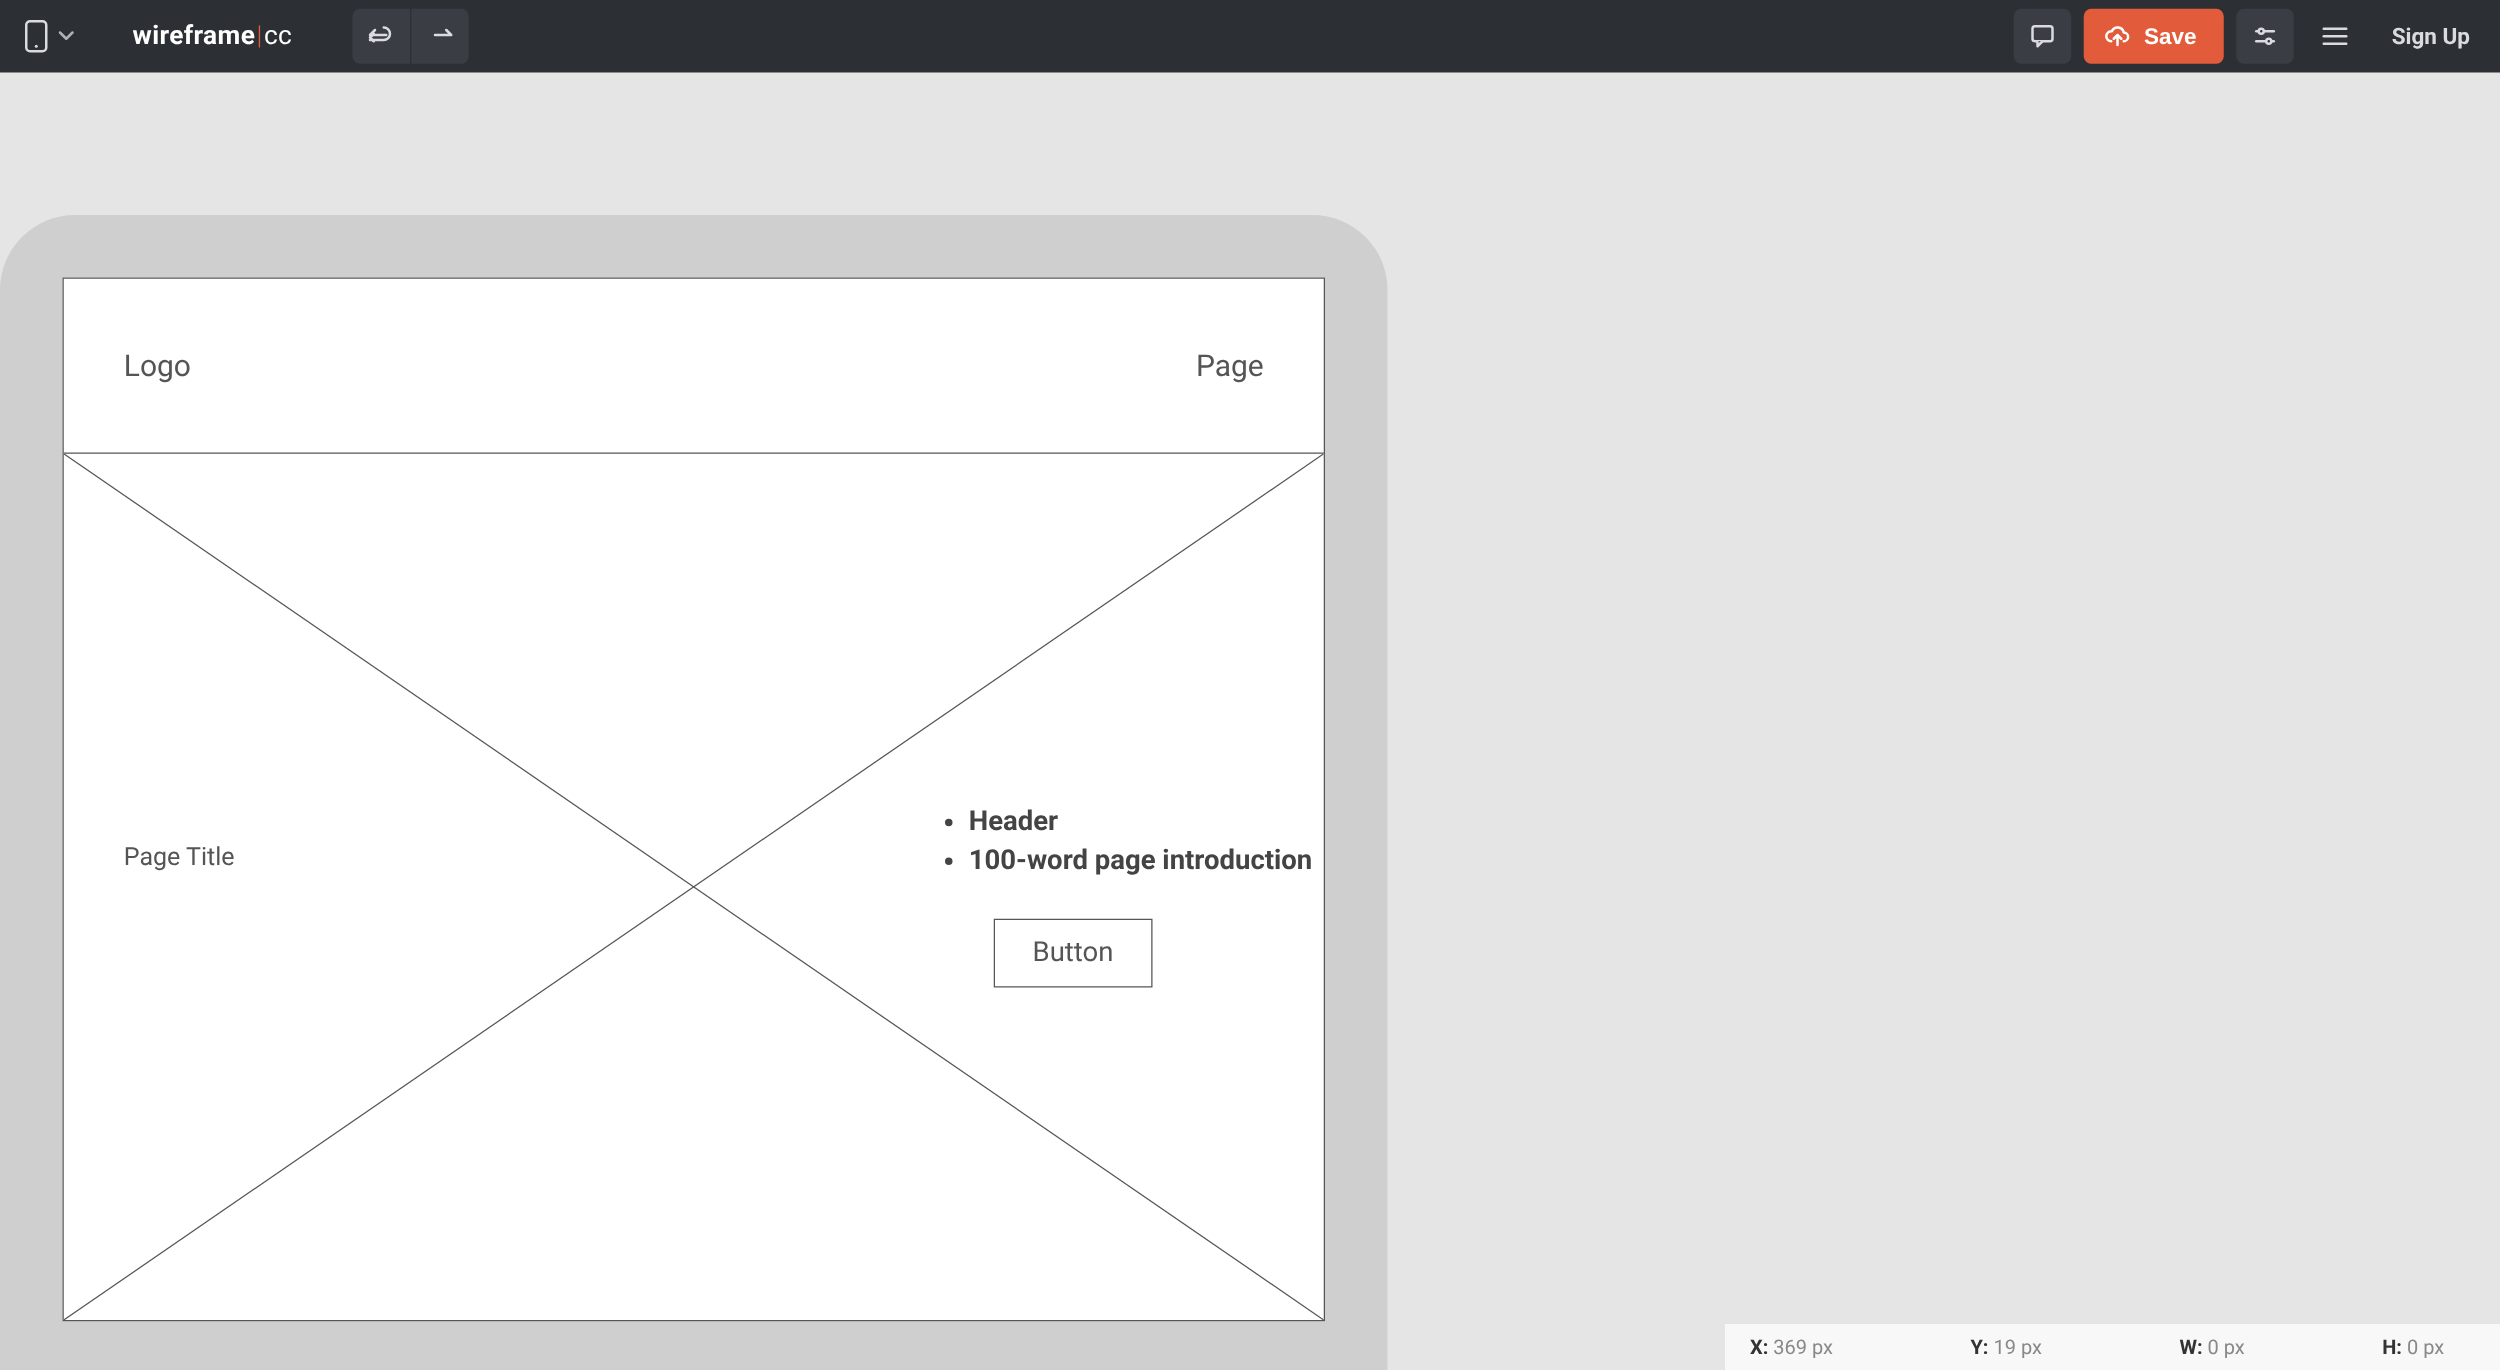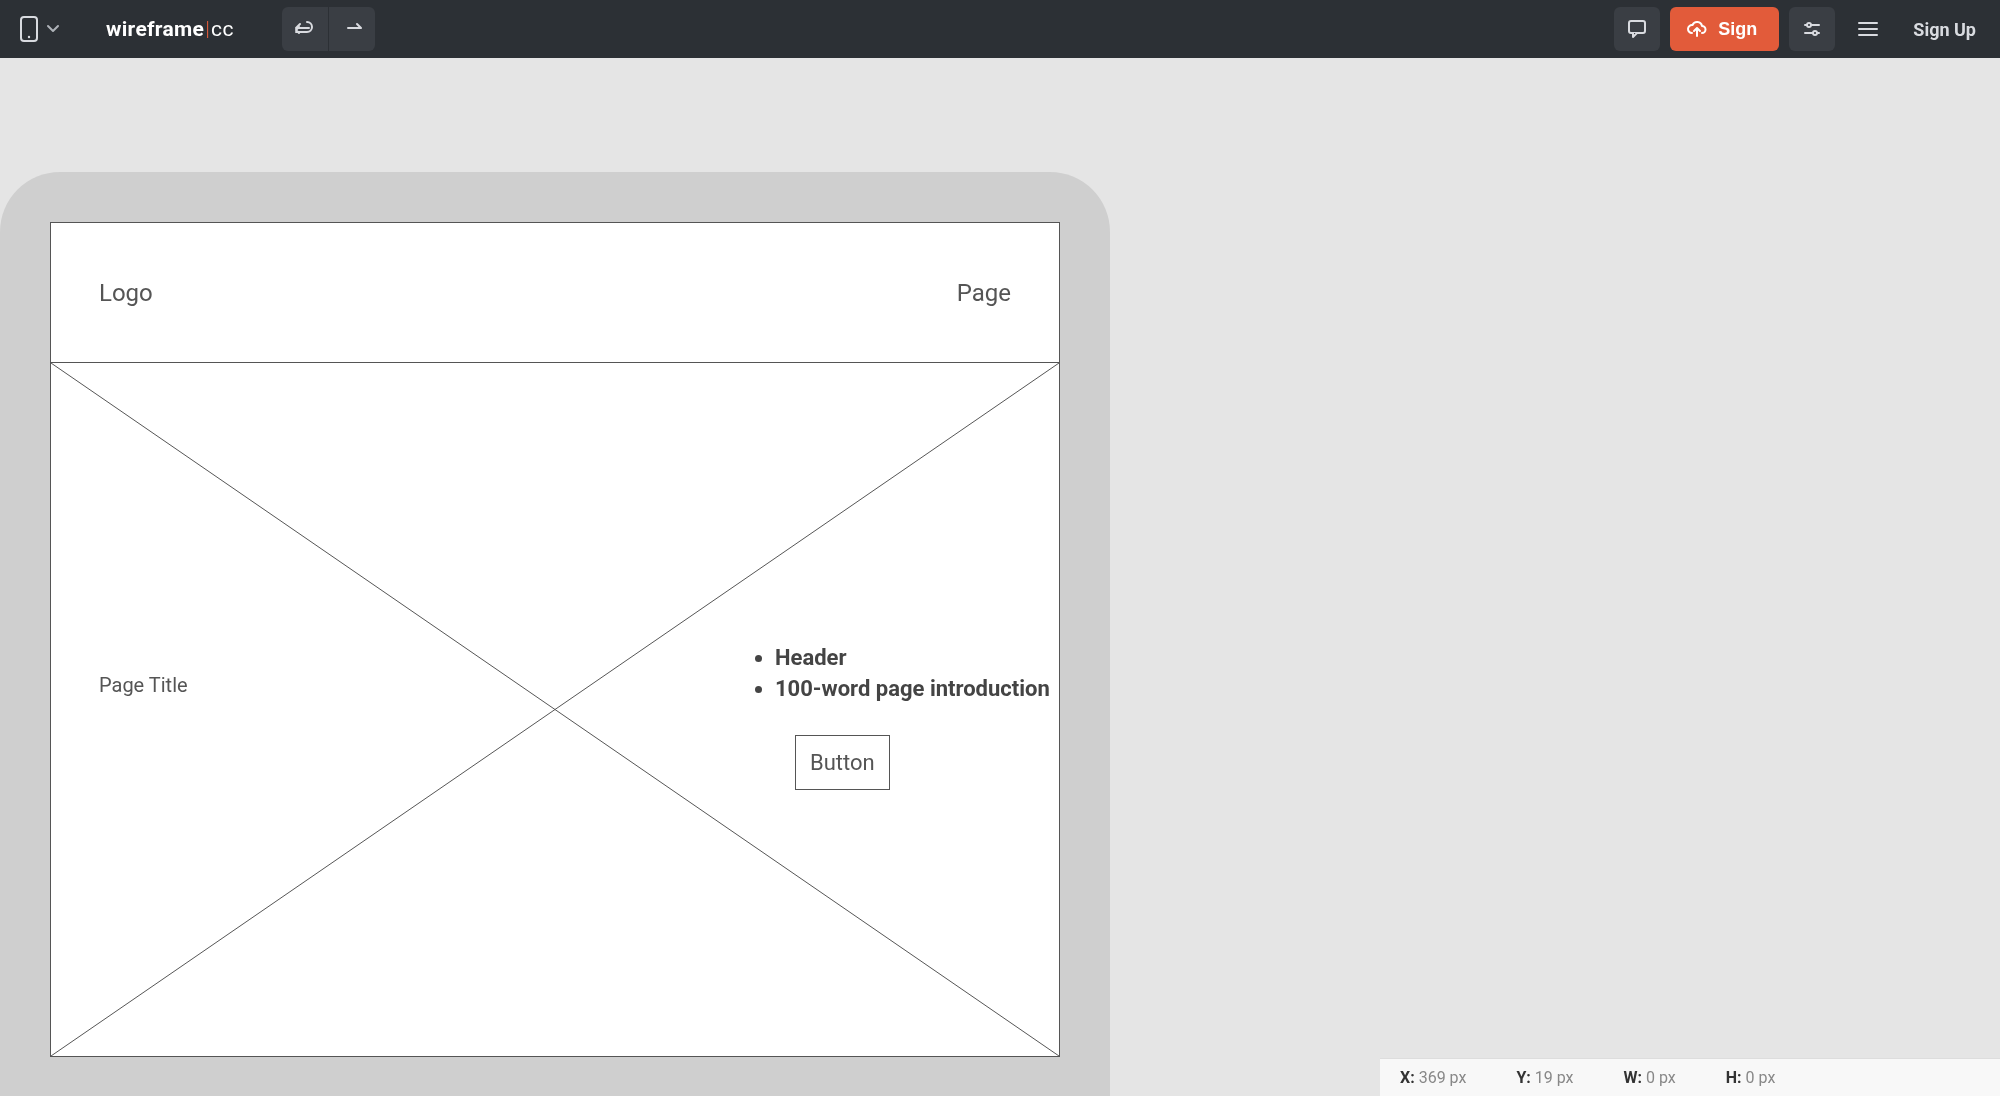--- a/index.html
+++ b/index.html
@@ -166,41 +166,41 @@
       list-style: disc;
       padding-left: 24px;
       margin-bottom: 30px;
     }
     .wf-content li {
       line-height: 1.4;
       font-weight: bold;
     }
     .wf-button {
       border: 1.5px solid #555;
-      padding: 14px 14px;
+      padding: 14px 30px;
       font-size: 22px;
       color: #555;
       background: #fff;
       display: inline-block;
       margin-left: 44px;
       cursor: pointer;
     }
     .status-bar {
       position: absolute;
       bottom: 0;
       right: 0;
       height: 38px;
       background: #f8f8f8;
       border-top: 1px solid #ddd;
       display: flex;
       align-items: center;
       padding: 0 20px;
       font-size: 16px;
       color: #333;
-      gap: 50px;
+      gap: 110px;
       width: 620px;
       justify-content: flex-start;
     }
     .status-bar span strong {
       font-weight: 700;
     }
     .status-bar span em {
       font-style: normal;
       color: #888;
     }
@@ -260,21 +260,21 @@
         </svg>
       </span>
     </button>
     <button class="save-btn">
       <span>
         <svg width="22" height="20" viewBox="0 0 22 20" fill="none">
           <path d="M6 14a4 4 0 1 1 .5-7.97A5 5 0 0 1 16 7a3.5 3.5 0 0 1 0 7" stroke="#fff" stroke-width="2" stroke-linecap="round" stroke-linejoin="round" fill="none"></path>
           <path d="M11 17V9m0 0l-3 3m3-3l3 3" stroke="#fff" stroke-width="2" stroke-linecap="round" stroke-linejoin="round"></path>
         </svg>
       </span>
-      <span>Sign</span>
+      <span>Save</span>
     </button>
     <button class="ghost-btn">
       <span>
         <svg width="22" height="22" viewBox="0 0 22 22" fill="none">
           <line x1="4" y1="7" x2="18" y2="7" stroke="#d9dbe0" stroke-width="2" stroke-linecap="round"></line>
           <line x1="4" y1="15" x2="18" y2="15" stroke="#d9dbe0" stroke-width="2" stroke-linecap="round"></line>
           <circle cx="8" cy="7" r="2" fill="#2c3035" stroke="#d9dbe0" stroke-width="2"></circle>
           <circle cx="14" cy="15" r="2" fill="#2c3035" stroke="#d9dbe0" stroke-width="2"></circle>
         </svg>
       </span>

